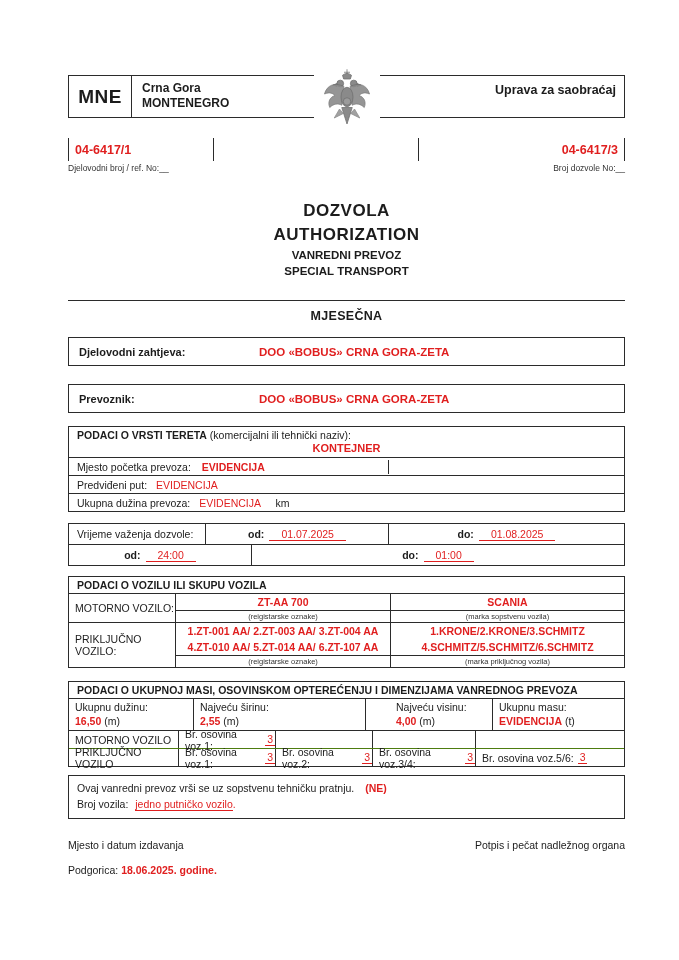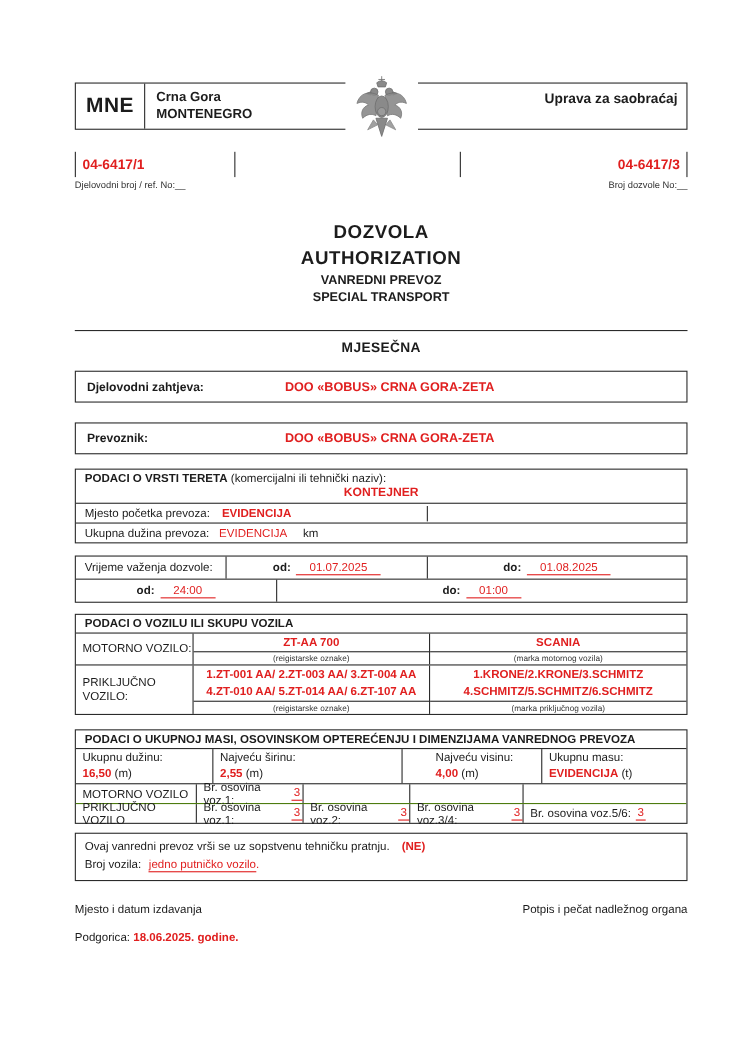--- a/index.html
+++ b/index.html
@@ -165,20 +165,26 @@
       <div class="cargo-name red">KONTEJNER</div>
     </div>
     <div class="cargo-row">
       <div class="cargo-cell half1">
         <span>Mjesto početka prevoza:</span>
         <span class="rv">EVIDENCIJA</span>
       </div>
     </div>
     <div class="cargo-row">
       <div class="cargo-cell">
+        <span>Predviđeni put:</span>
+        <span class="rv2">EVIDENCIJA</span>
+      </div>
+    </div>
+    <div class="cargo-row">
+      <div class="cargo-cell">
         <span>Ukupna dužina prevoza:</span>
         <span class="rv2">EVIDENCIJA</span>
         <span class="unit">km</span>
       </div>
     </div>
   </div>
 
   <div class="val-table box">
     <div class="val-row">
       <div class="val-lbl">Vrijeme važenja dozvole:</div>
@@ -206,21 +212,21 @@
   <div class="veh box">
     <div class="veh-title">PODACI O VOZILU ILI SKUPU  VOZILA</div>
     <div class="veh-block">
       <div class="veh-lbl">MOTORNO VOZILO:</div>
       <div class="veh-mid">
         <div class="veh-val">ZT-AA 700</div>
         <div class="veh-cap">(reigistarske oznake)</div>
       </div>
       <div class="veh-rgt">
         <div class="veh-val">SCANIA</div>
-        <div class="veh-cap">(marka motornog vozila)</div>
+        <div class="veh-cap">(marka sopstvenu vozila)</div>
       </div>
     </div>
     <div class="veh-block">
       <div class="veh-lbl">PRIKLJUČNO VOZILO:</div>
       <div class="veh-mid">
         <div class="veh-val">1.ZT-001 AA/ 2.ZT-003 AA/ 3.ZT-004 AA</div>
         <div class="veh-val">4.ZT-010 AA/ 5.ZT-014 AA/ 6.ZT-107 AA</div>
         <div class="veh-cap">(reigistarske oznake)</div>
       </div>
       <div class="veh-rgt">

